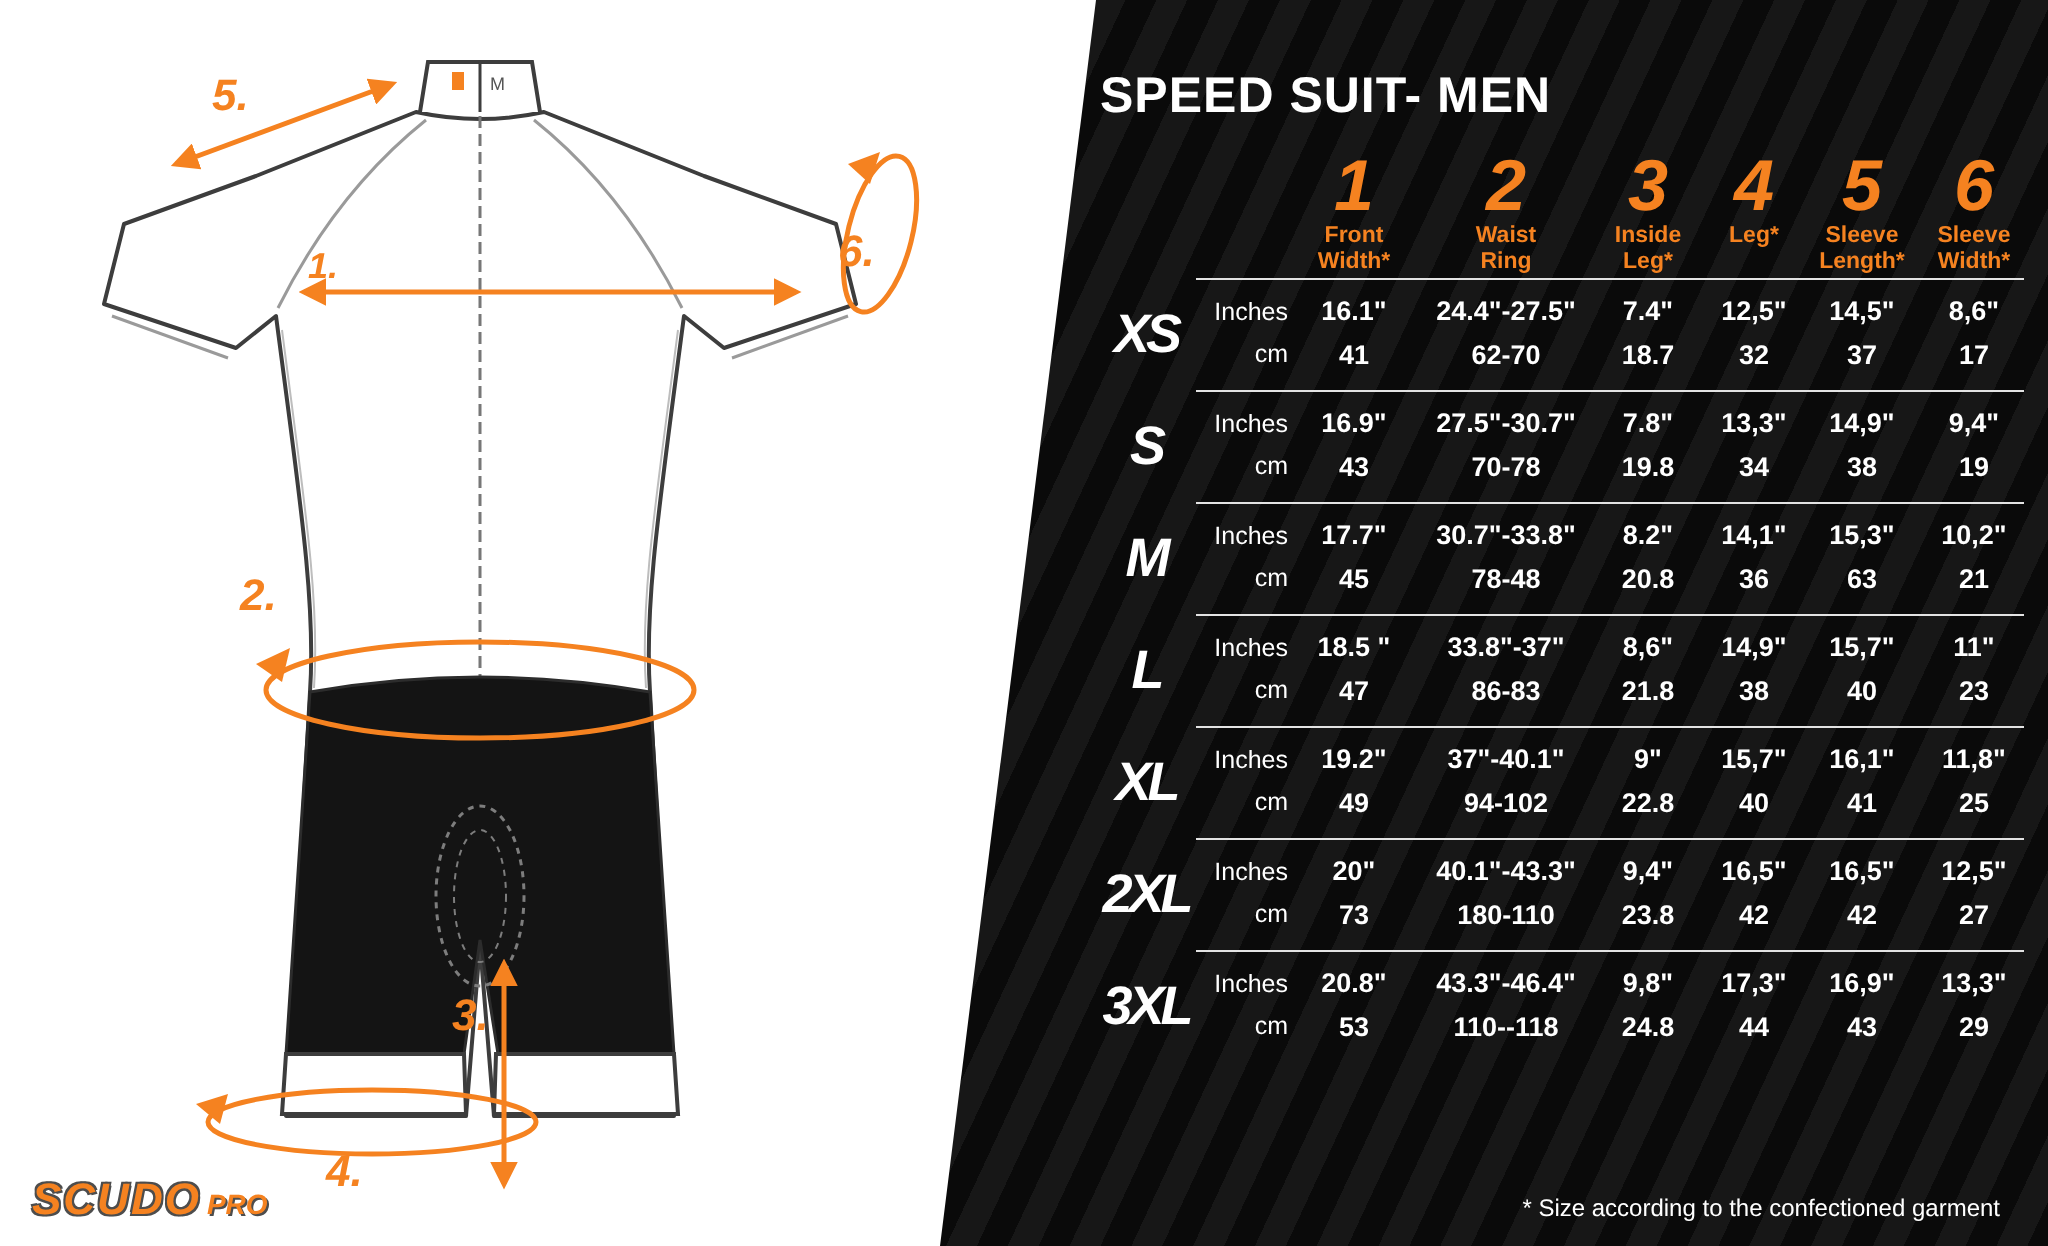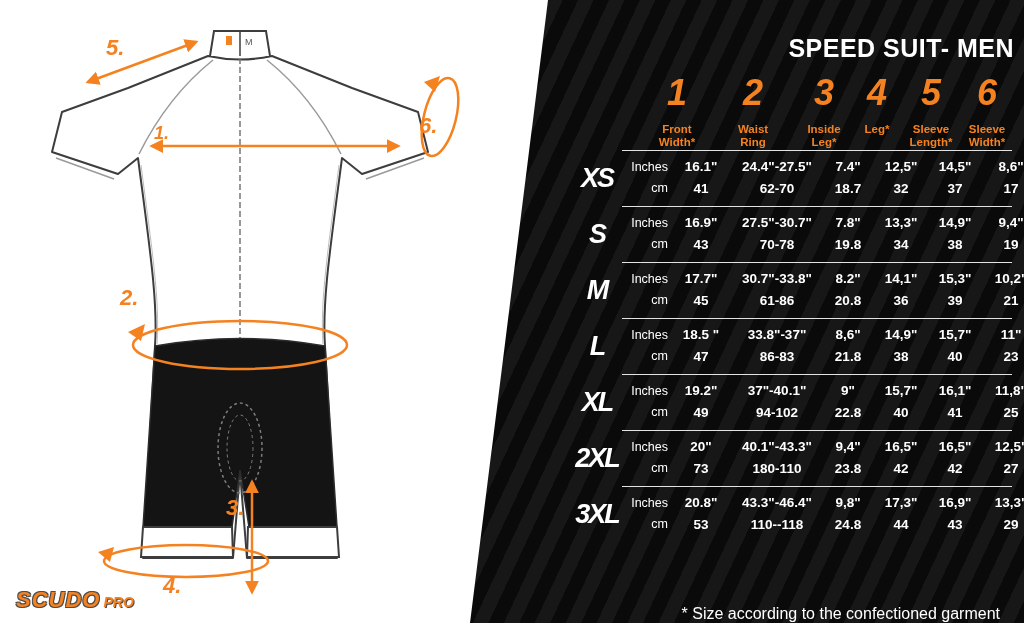--- a/index.html
+++ b/index.html
@@ -20,39 +20,39 @@
   .logo .pro { font-size:14px; color:var(--accent); margin-left:3px;
        text-shadow:1px 1px 0 #4d4d4d; }
 
   
   .right-panel { position:absolute; left:470px; top:0; width:554px; height:623px;
       clip-path:polygon(78px 0, 554px 0, 554px 623px, 0 623px);
       background:repeating-linear-gradient(115deg,#0a0a0a 0 14px,#171717 14px 28px);
       color:#fff; }
   .content { position:absolute; left:80px; top:0; width:464px; height:623px; }
 
-  .title { margin-top:34px; text-align:right; font-size:25px; font-weight:bold;
+  .title { margin-top:34px; text-align:left; font-size:25px; font-weight:bold;
       letter-spacing:.5px; color:#fff; white-space:nowrap; }
 
   .grid { display:grid; grid-template-columns:46px 48px 66px 86px 56px 50px 58px 54px; }
 
   .header-row { margin-top:12px; align-items:end; }
   .hcol { text-align:center; }
   .hnum { font-size:36px; line-height:1; font-weight:bold; font-style:italic; color:var(--accent); }
-  .hlabel { margin-top:12px; font-size:11.5px; line-height:1.15; font-weight:bold;
+  .hlabel { margin-top:1px; font-size:11.5px; line-height:1.15; font-weight:bold;
       color:var(--accent); white-space:pre-line; min-height:27px; }
 
-  .size-row { height:56px; align-items:center; position:relative;margin-left:24px; }
+  .size-row { height:56px; align-items:center; position:relative; }
   .size-row::before { content:""; position:absolute; left:48px; right:2px; top:0; height:1px; background:#e3e3e3; }
   .size-cell { text-align:center; font-size:27px; font-weight:bold; font-style:italic;
       letter-spacing:-2px; color:#fff; }
   .units-cell { text-align:right; font-size:12.5px; line-height:1.65; color:#fff; }
   .val-cell { text-align:center; font-size:13.5px; line-height:1.6; font-weight:bold; color:#fff; }
 
-  .footnote { position:absolute; right:14px; bottom:0; font-size:16px; color:#fff; }
+  .footnote { position:absolute; right:14px; bottom:12px; font-size:12px; color:#fff; }
 </style>
 </head>
 <body>
 
 <div class="stage">
 
   <div class="left-panel">
     <svg class="suit" viewBox="0 0 490 623">
       <defs>
         <marker id="arrow" viewBox="0 0 10 10" refX="8" refY="5" markerWidth="5.5" markerHeight="5.5" orient="auto-start-reverse">
@@ -221,33 +221,33 @@
     <div class="units-cell">
       <div>Inches</div>
       <div>cm</div>
     </div>
     <div class="val-cell">
       <div>17.7"</div>
       <div>45</div>
     </div>
     <div class="val-cell">
       <div>30.7"-33.8"</div>
-      <div>61-86</div>
+      <div>78-48</div>
     </div>
     <div class="val-cell">
       <div>8.2"</div>
       <div>20.8</div>
     </div>
     <div class="val-cell">
       <div>14,1"</div>
       <div>36</div>
     </div>
     <div class="val-cell">
       <div>15,3"</div>
-      <div>39</div>
+      <div>63</div>
     </div>
     <div class="val-cell">
       <div>10,2"</div>
       <div>21</div>
     </div>
   </div>
 
   <div class="grid size-row">
     <div class="size-cell">L</div>
     <div class="units-cell">

